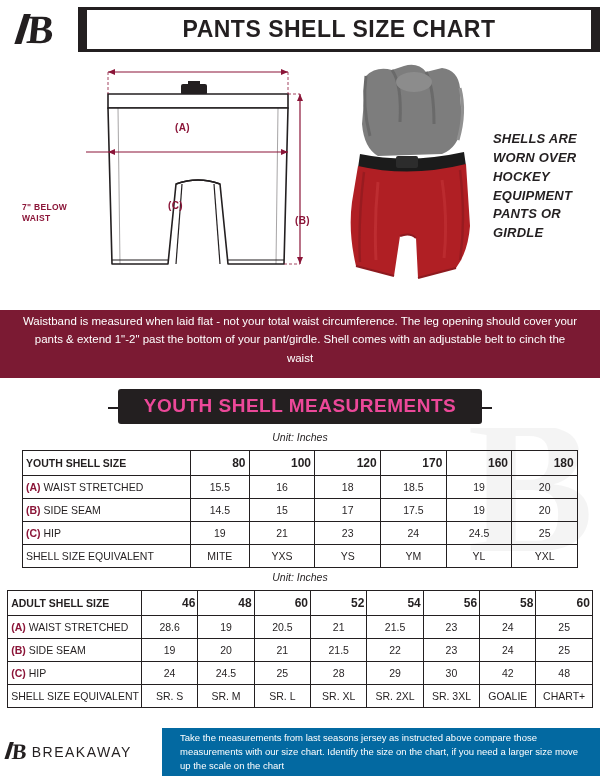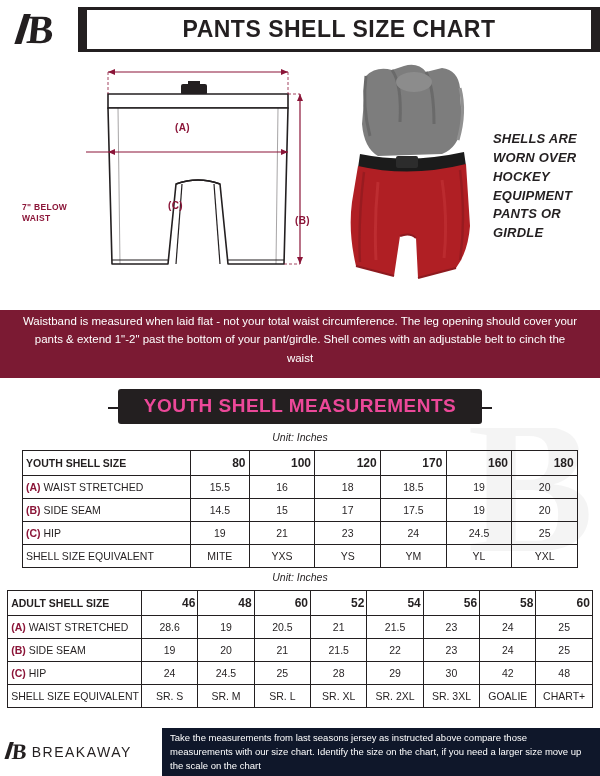--- a/index.html
+++ b/index.html
@@ -208,25 +208,25 @@
     transform:skewX(-12deg);
   }
   .footer-name {
     font-size:14px;
     font-weight:normal;
     letter-spacing:1.5px;
     color:#231f20;
   }
   .footer-text {
     flex:1;
-    background:#0f172a;
+    background:#0369a1;
     color:#ffffff;
     font-size:9.5px;
     line-height:1.5;
-    padding:6px 10px 6px 8px;
+    padding:6px 10px 6px 18px;
     display:flex;
     align-items:center;
   }
 
   
   .watermark {
     position:absolute;
     right:6px; top:392px;
     font-family:"Liberation Serif", serif;
     font-size:190px;

